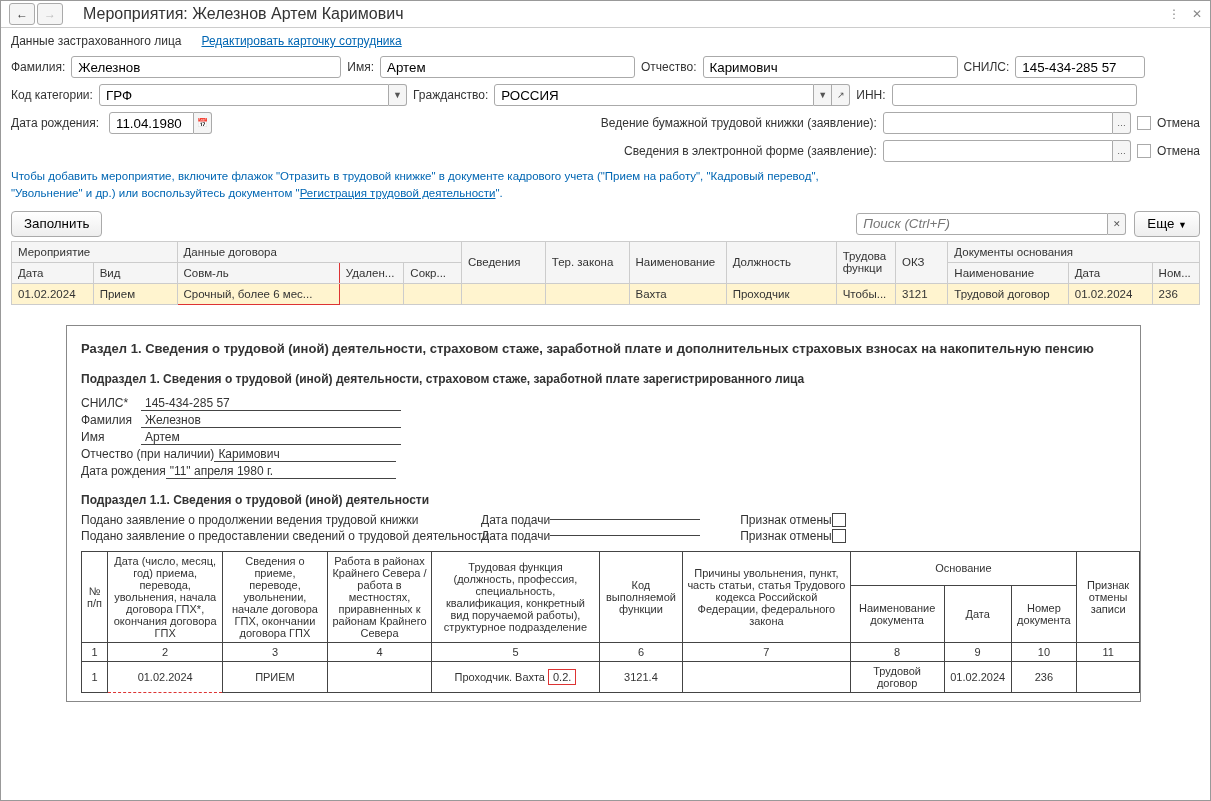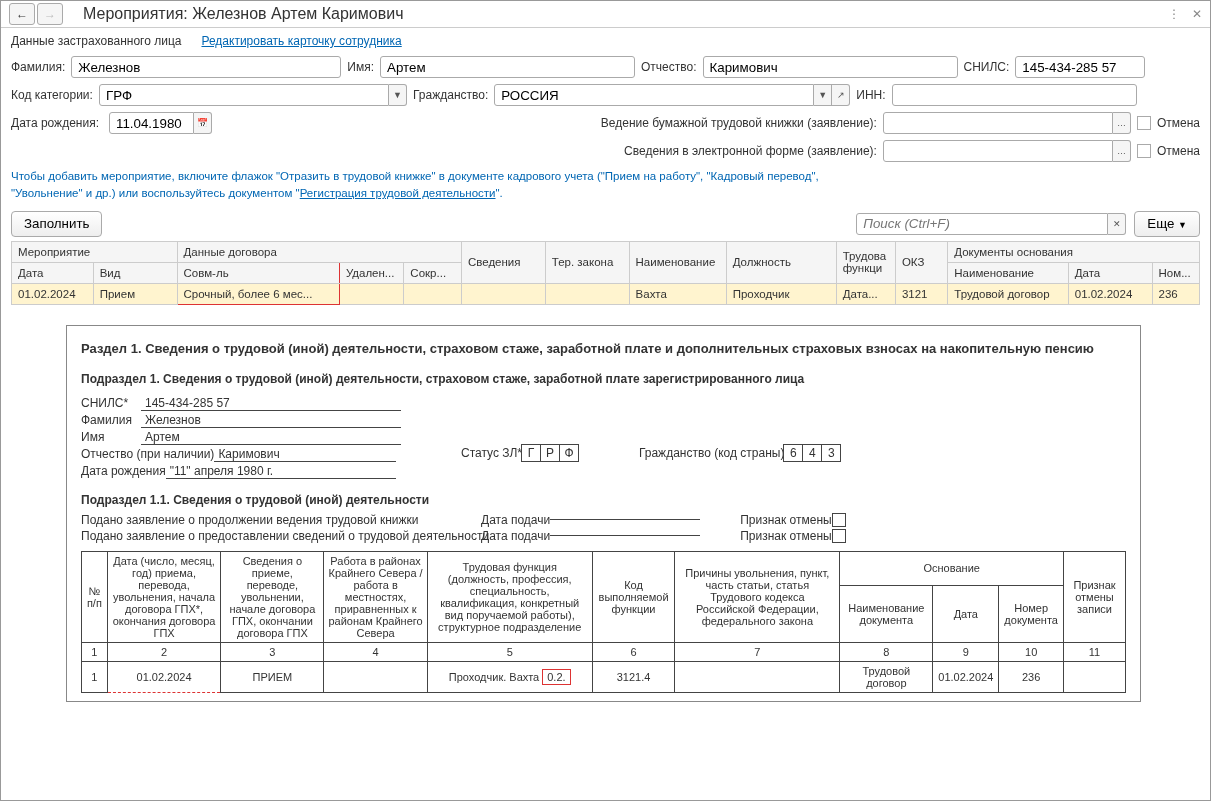--- a/index.html
+++ b/index.html
@@ -60,21 +60,21 @@
 .grid th, .grid td {
   border: 1px solid #ccc; padding: 4px 6px; text-align: left; font-weight: normal;
   font-size: 11.5px; background: #f5f5f5;
 }
 .grid td { background: #fff; }
 .grid tr.selrow td { background: #fff4cf; }
 .grid td.selcell { background: #ffe79b; }
 
 
 .print-form {
-  margin: 20px 0 0 55px; border: 1px solid #888; padding: 14px 14px 8px 14px;
+  margin: 20px 0 0 55px; border: 1px solid #888; padding: 14px 0 8px 14px;
   width: 1075px; font-size: 12px;
 }
 .pf-title { font-weight: bold; font-size: 13px; margin-bottom: 14px; line-height: 1.4; }
 .pf-sub { font-weight: bold; margin: 8px 0; }
 .pf-sub2 { font-weight: bold; margin: 12px 0 6px 0; }
 .pf-row { display: flex; align-items: center; gap: 0; margin: 2px 0; }
 .pf-lbl { white-space: nowrap; }
 .pf-val { border-bottom: 1px solid #444; padding: 0 4px; min-width: 40px; }
 .pf-boxes { display: flex; gap: 0; }
 .pf-box {
@@ -208,21 +208,21 @@
       <tr class="selrow">
         <td class="selcell">01.02.2024</td>
         <td>Прием</td>
         <td style="border:1.5px solid #d33; border-top:1px solid #ccc">Срочный, более 6 мес...</td>
         <td></td>
         <td></td>
         <td></td>
         <td></td>
         <td>Вахта</td>
         <td>Проходчик</td>
-        <td>Дата...</td>
+        <td>Чтобы...</td>
         <td>3121</td>
         <td>Трудовой договор</td>
         <td>01.02.2024</td>
         <td>236</td>
       </tr>
     </tbody>
       </table>
 
     <div class="print-form">
       <div class="pf-title">Раздел 1. Сведения о трудовой (иной) деятельности, страховом стаже, заработной плате и дополнительных страховых взносах на накопительную пенсию</div>
@@ -246,35 +246,20 @@
             <span class="pf-lbl">Отчество (при наличии)</span>
             <span class="pf-val" style="width:182px">Каримович</span>
           </div>
           <div class="pf-row">
             <span class="pf-lbl">Дата рождения</span>
             <span class="pf-val" style="width:230px">"11" апреля 1980 г.</span>
           </div>
         </div>
         <div>
           <div style="height:48px"></div>
-          <div class="pf-row">
-            <span class="pf-lbl">Статус ЗЛ*</span>
-            <div class="pf-boxes">
-              <span class="pf-box">Г</span>
-              <span class="pf-box">Р</span>
-              <span class="pf-box">Ф</span>
-            </div>
-            <span style="width:60px"></span>
-            <span class="pf-lbl">Гражданство (код страны)</span>
-            <div class="pf-boxes">
-              <span class="pf-box">6</span>
-              <span class="pf-box">4</span>
-              <span class="pf-box">3</span>
-            </div>
-          </div>
         </div>
       </div>
 
       <div class="pf-sub2">Подраздел 1.1. Сведения о трудовой (иной) деятельности</div>
 
       <div class="pf-row">
         <span class="pf-lbl" style="width:400px">Подано заявление о продолжении ведения трудовой книжки</span>
         <span class="pf-lbl">Дата подачи</span>
         <span class="pf-val" style="width:150px"></span>
         <span style="width:40px"></span>

